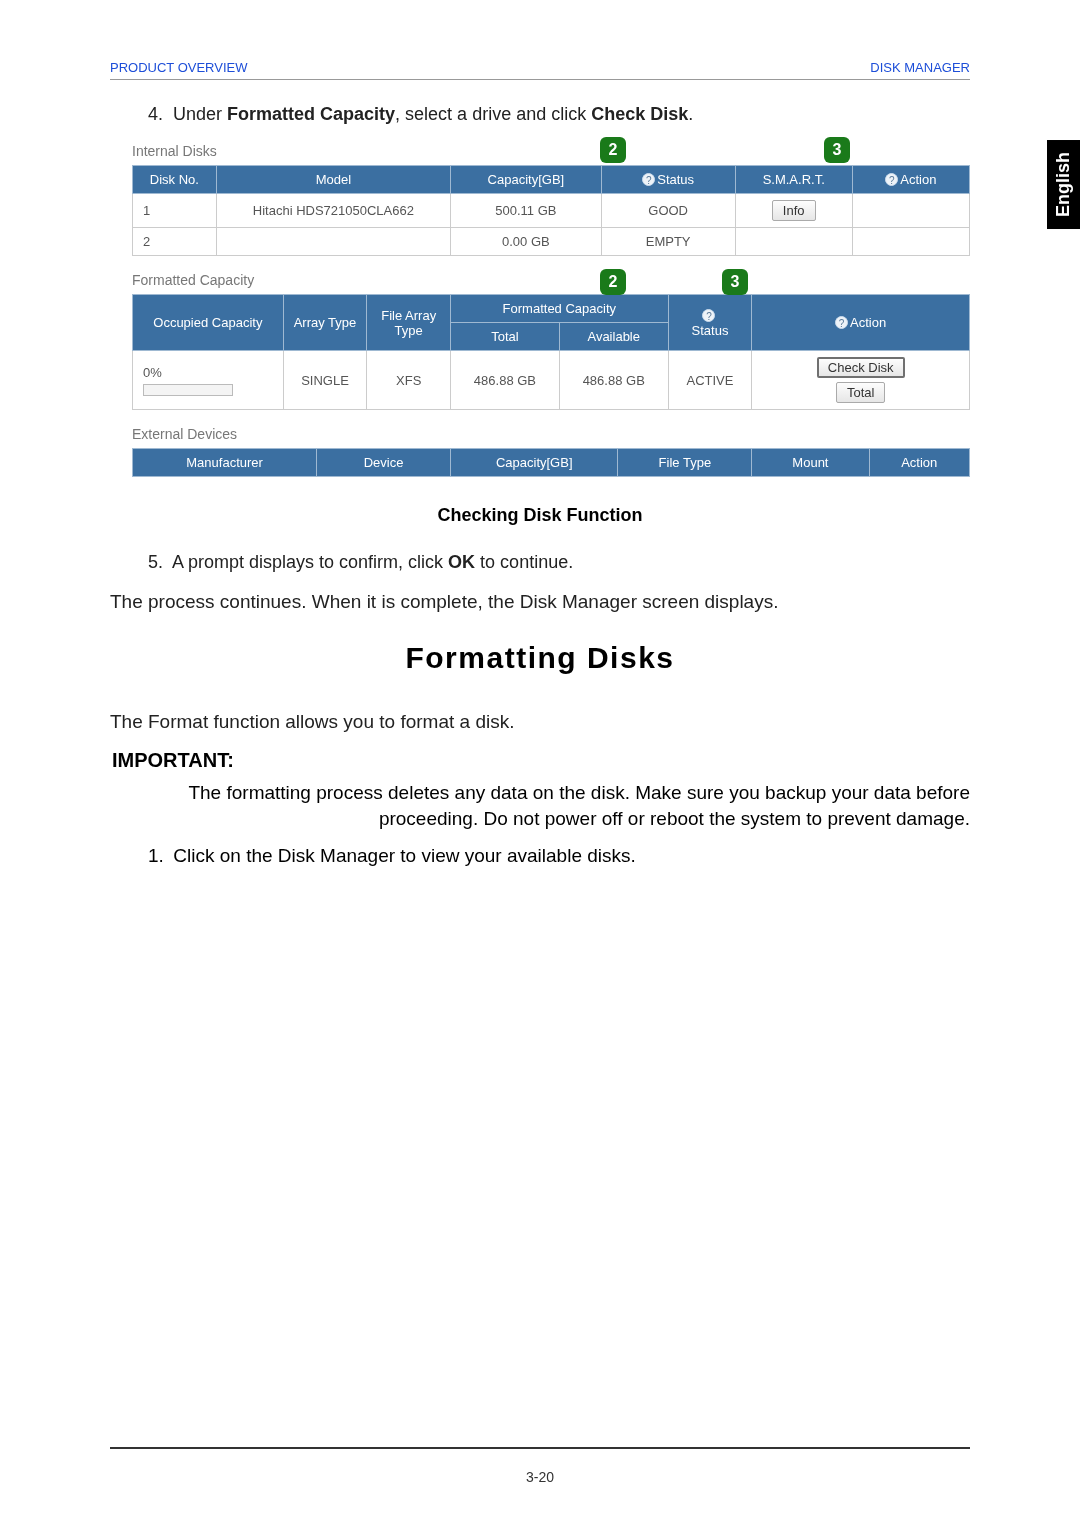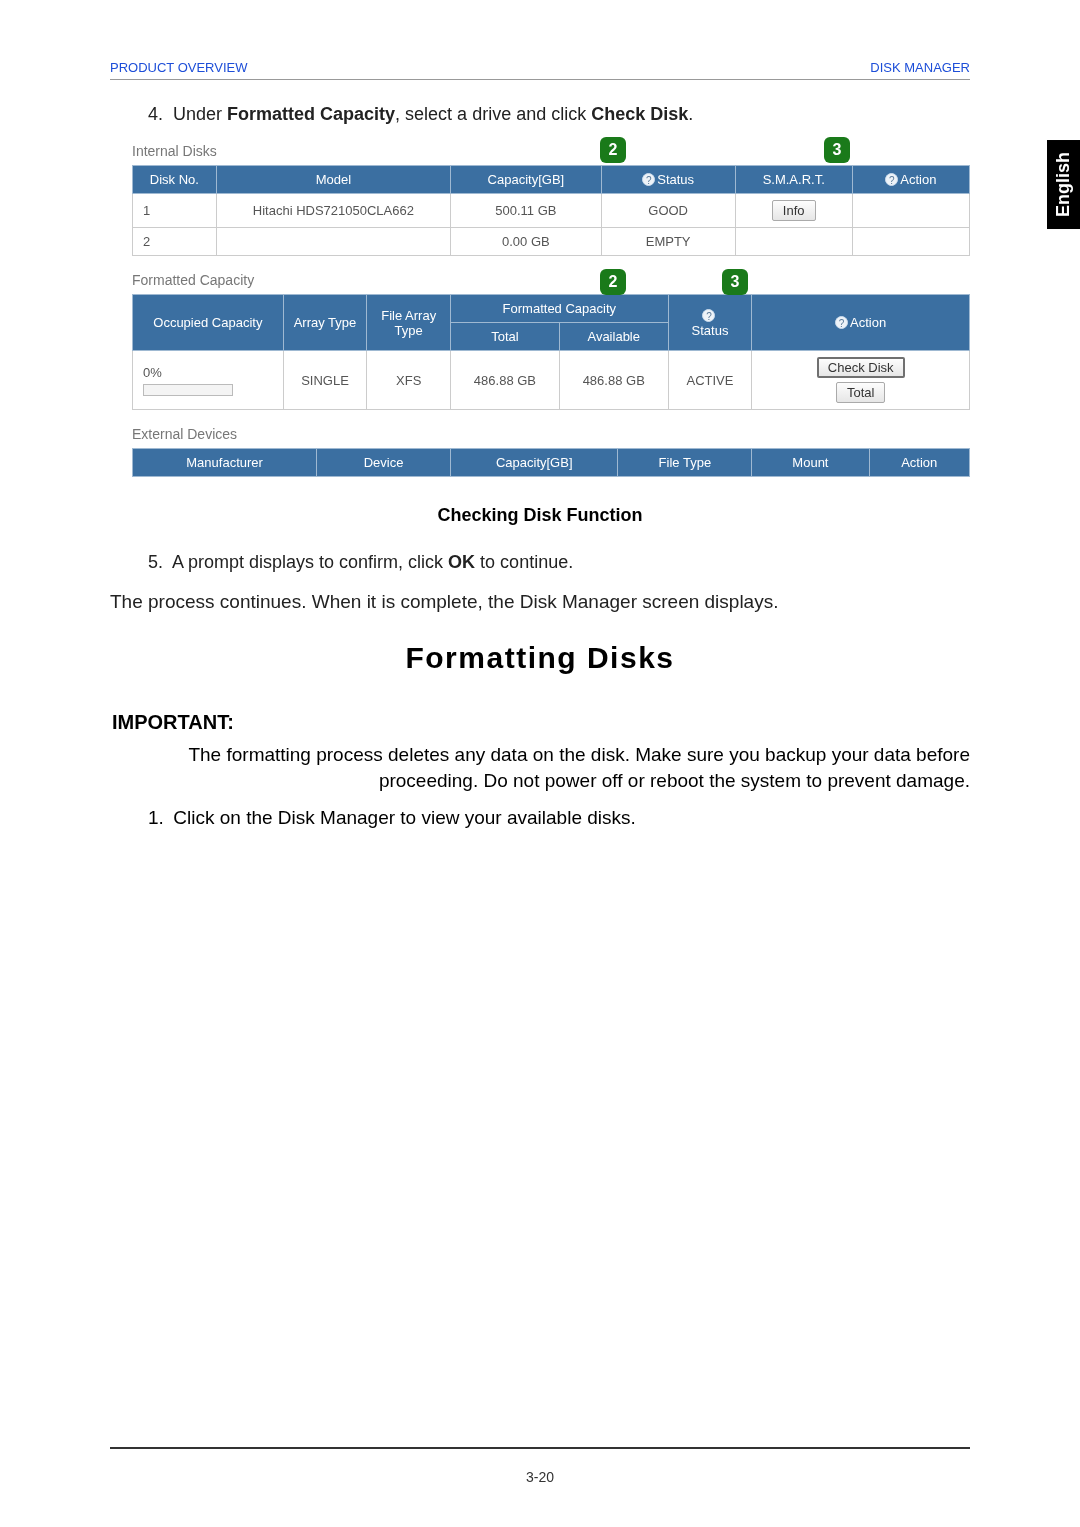--- a/index.html
+++ b/index.html
@@ -296,20 +296,21 @@
 
   <div class="step">
     <span class="step-num">5.</span>
     <span>A prompt displays to confirm, click </span><b>OK</b><span> to continue.</span>
   </div>
 
   <div class="para">The process continues. When it is complete, the Disk Manager screen displays.</div>
 
   <h2 class="section">Formatting Disks</h2>
 
+  <div class="para">The Format function allows you to format a disk.</div>
 
   <div class="important">IMPORTANT:</div>
   <div class="important-body">The formatting process deletes any data on the disk. Make sure you backup your data before proceeding. Do not power off or reboot the system to prevent damage.</div>
 
   <div class="step2">
     <span class="step-num">1.</span>
     <span>Click on the Disk Manager to view your available disks.</span>
   </div>
 </div>
 

